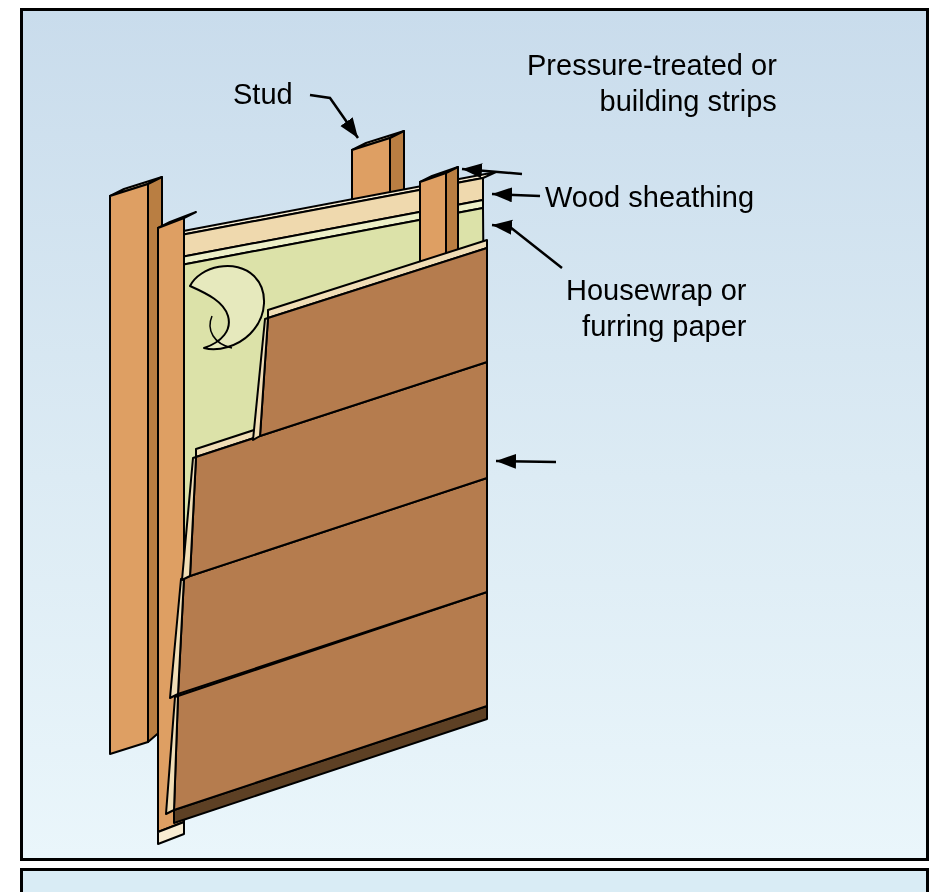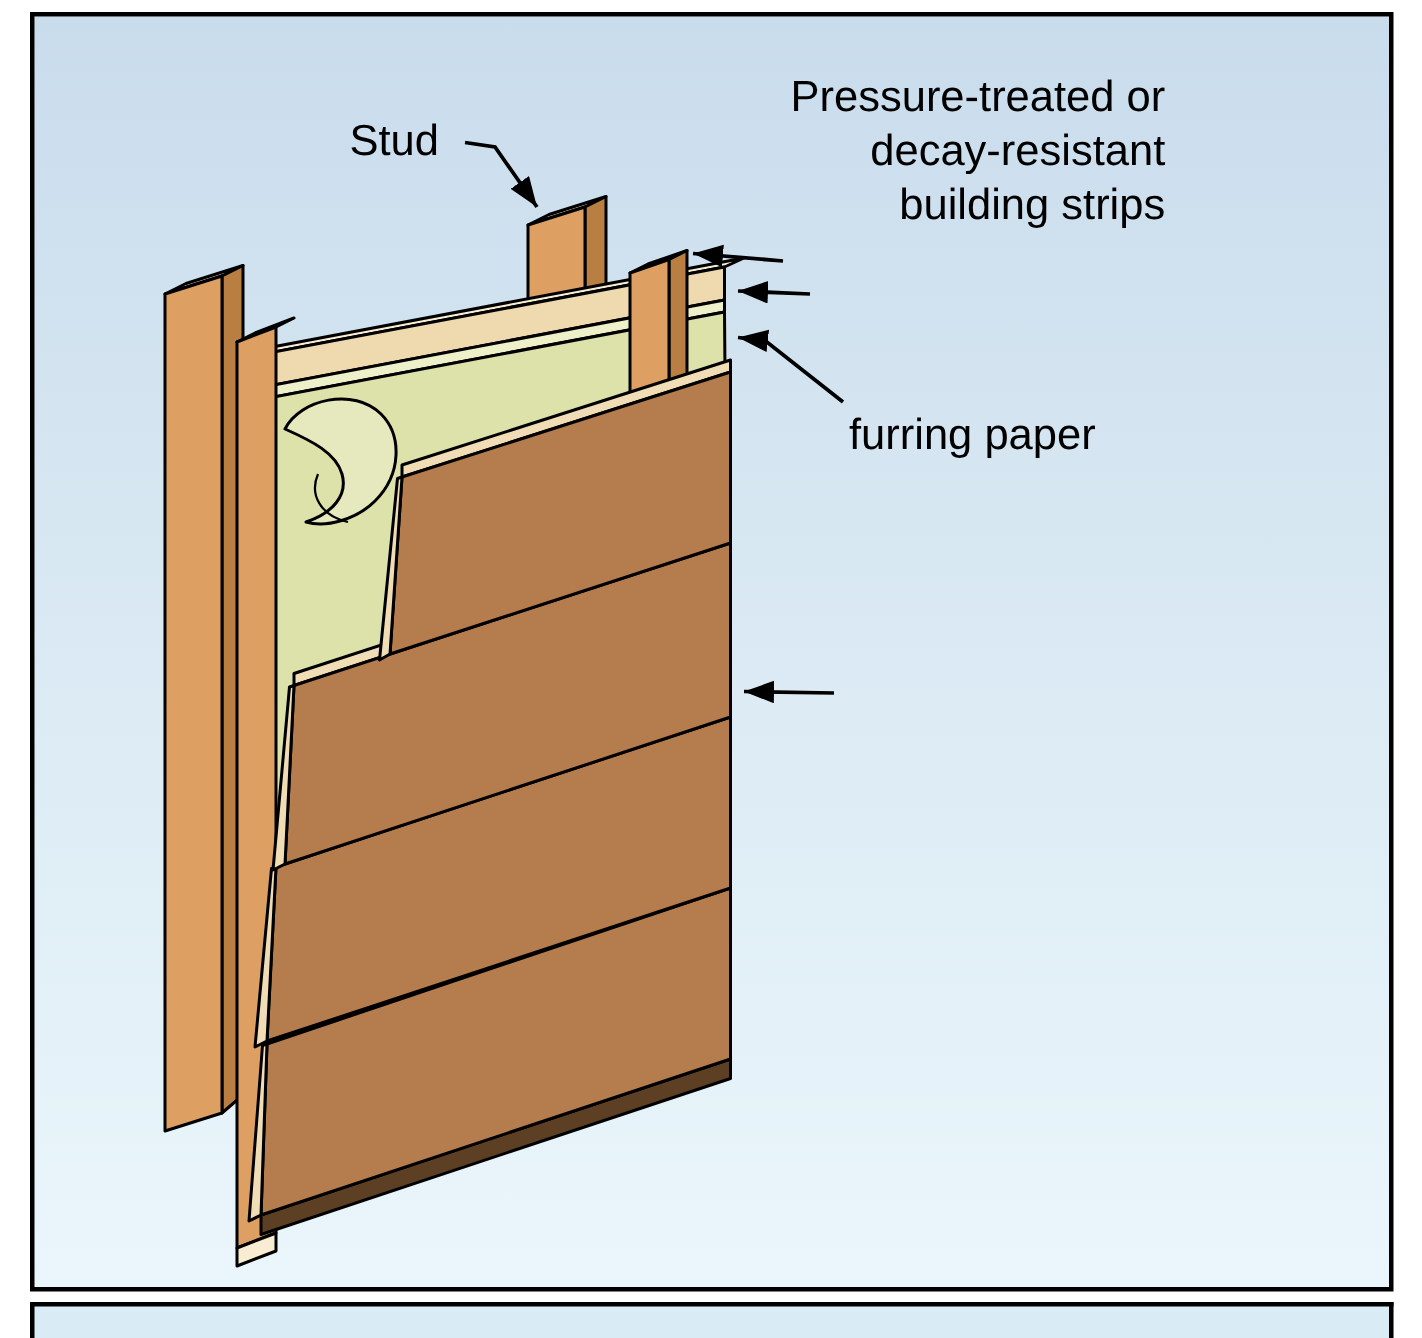--- a/index.html
+++ b/index.html
@@ -133,24 +133,25 @@
       <polyline class="arrow" points="562,268 510,227 492,225"></polyline>
       <polyline class="arrow" points="556,462 496,461"></polyline>
     </g>
   </svg>
 
   <div class="labels">
     <div class="lbl" style="left:233px;top:76px">Stud</div>
 
     <div class="lbl" style="left:527px;top:47px">
       <span class="ln">Pressure-treated or</span>
-      <span class="ln">decay-resistant</span>
       <span class="ln">building strips</span>
     </div>
 
+    <div class="lbl" style="left:545px;top:179px">Wood sheathing</div>
 
     <div class="lbl" style="left:566px;top:272px">
+      <span class="ln">Housewrap or</span>
       <span class="ln">furring paper</span>
     </div>
 
   </div>
 
 </div>
 
 </body></html>

